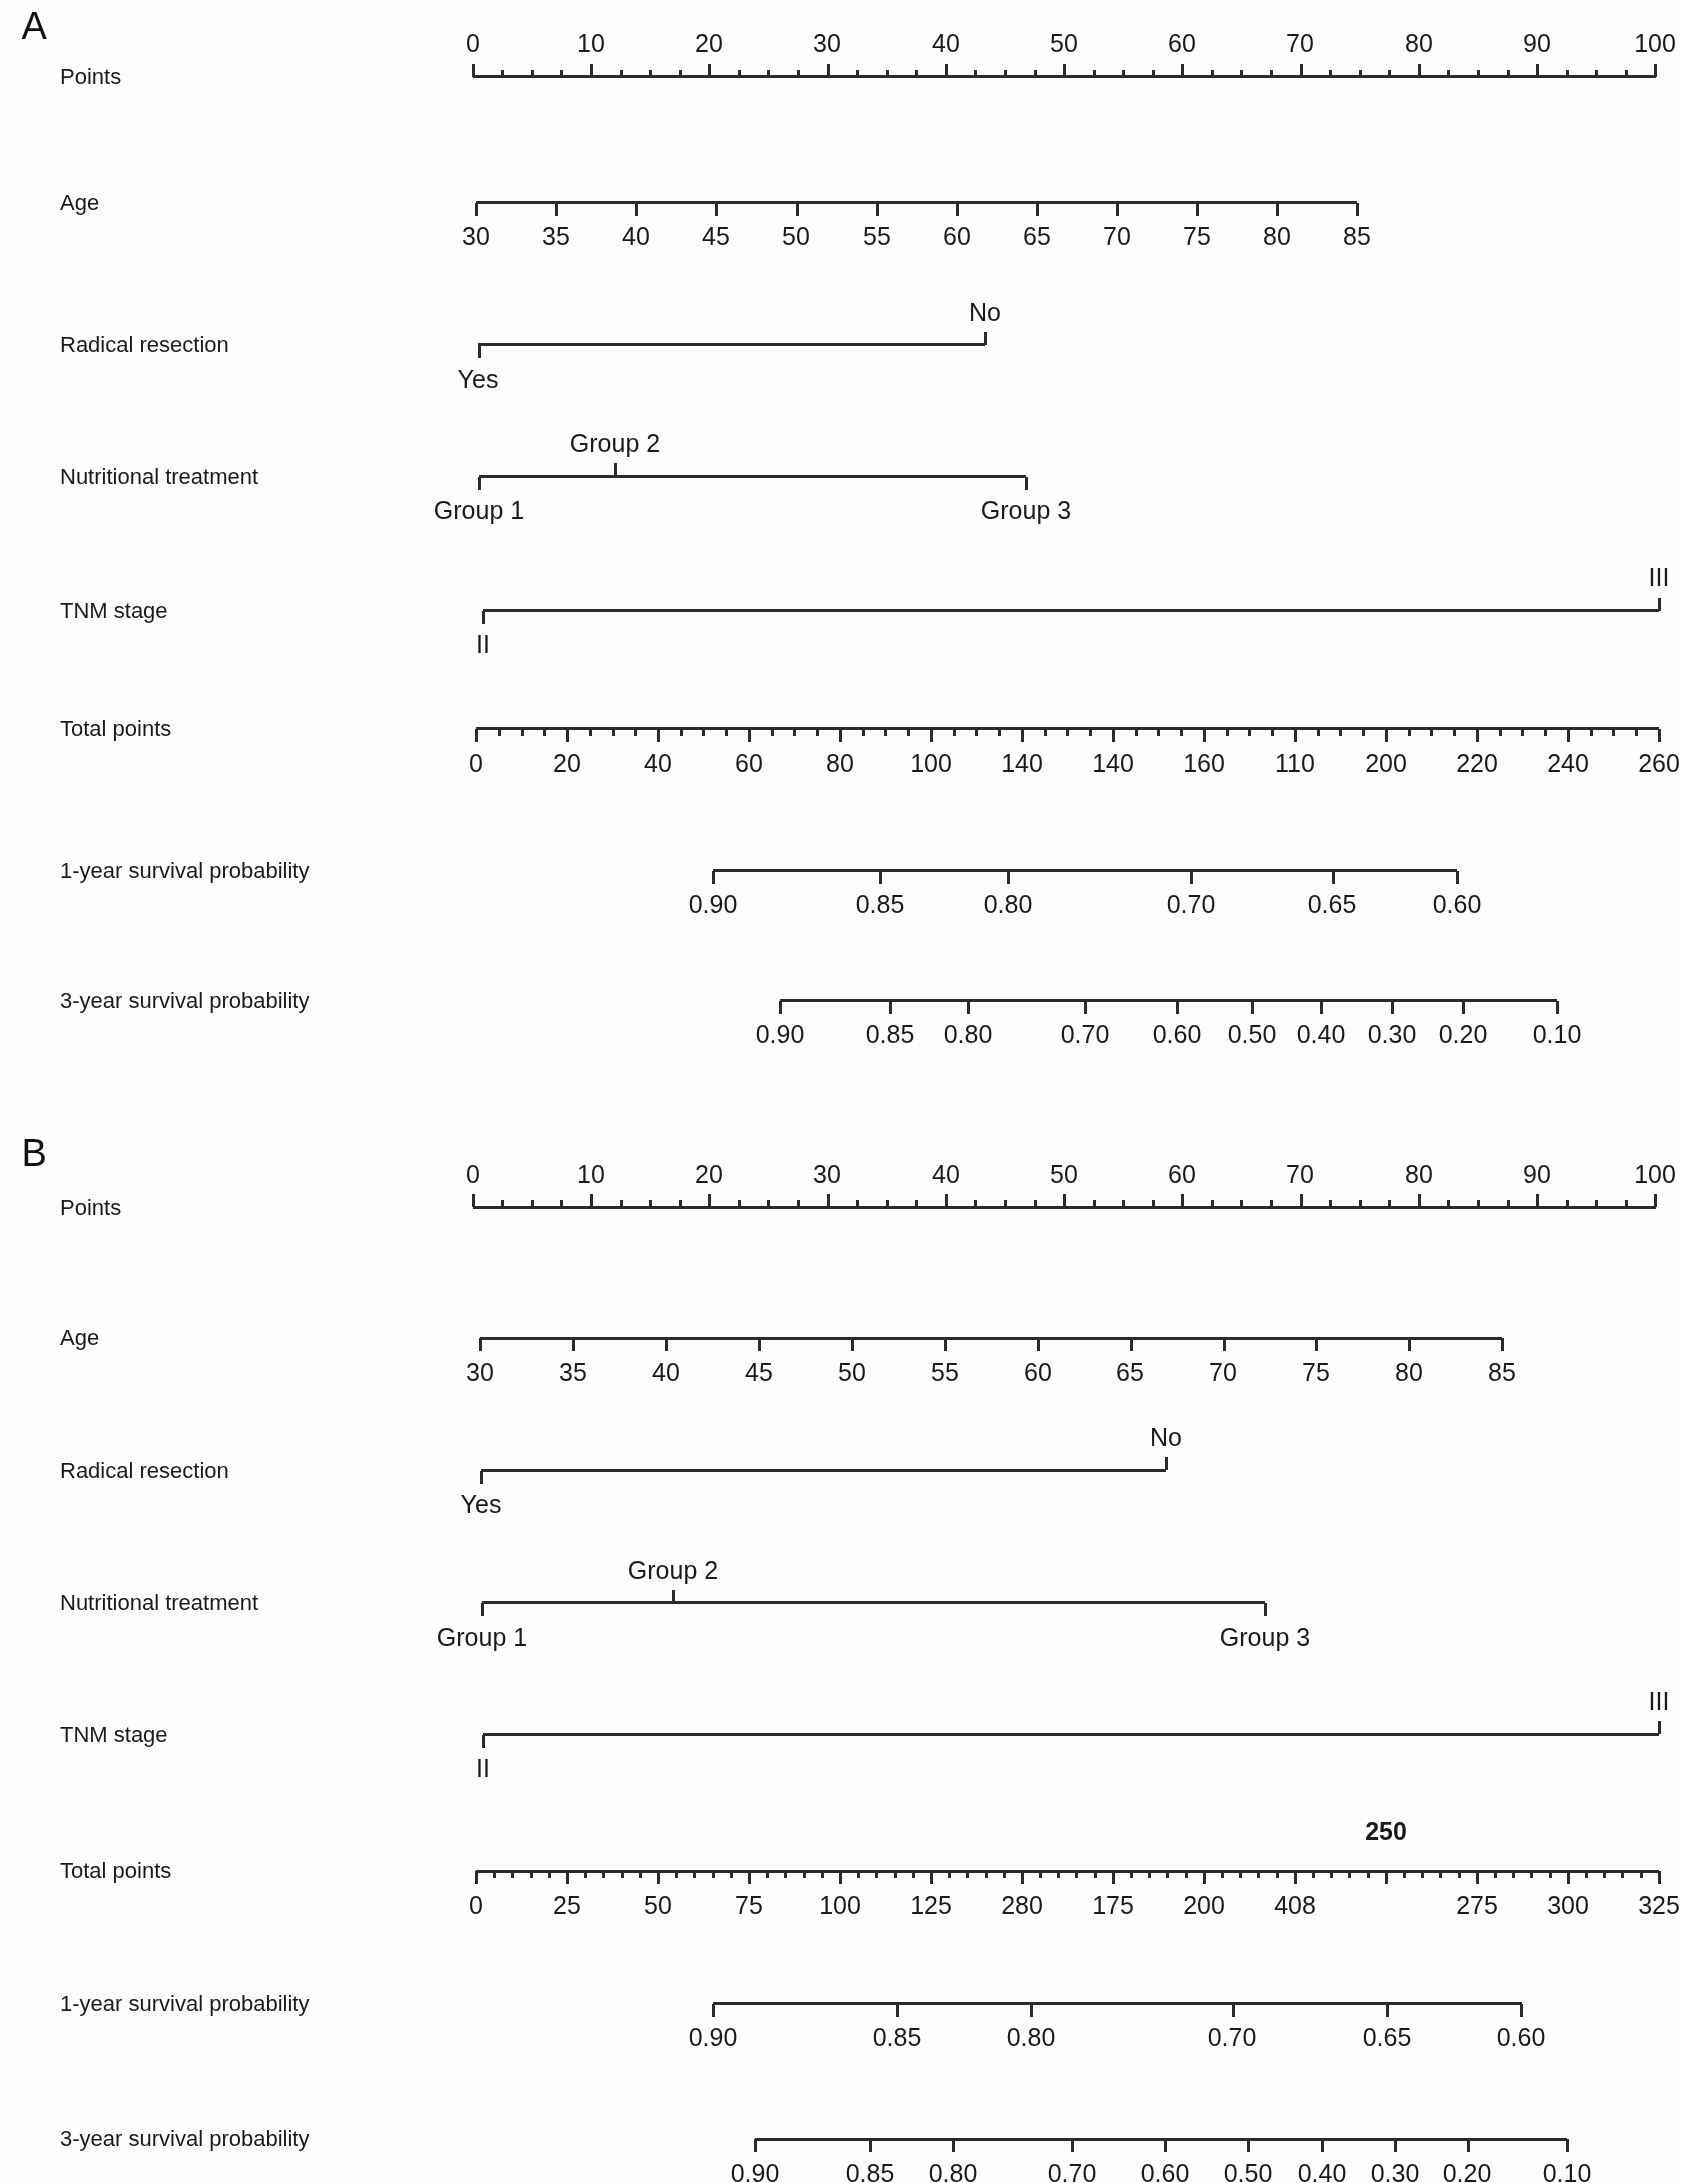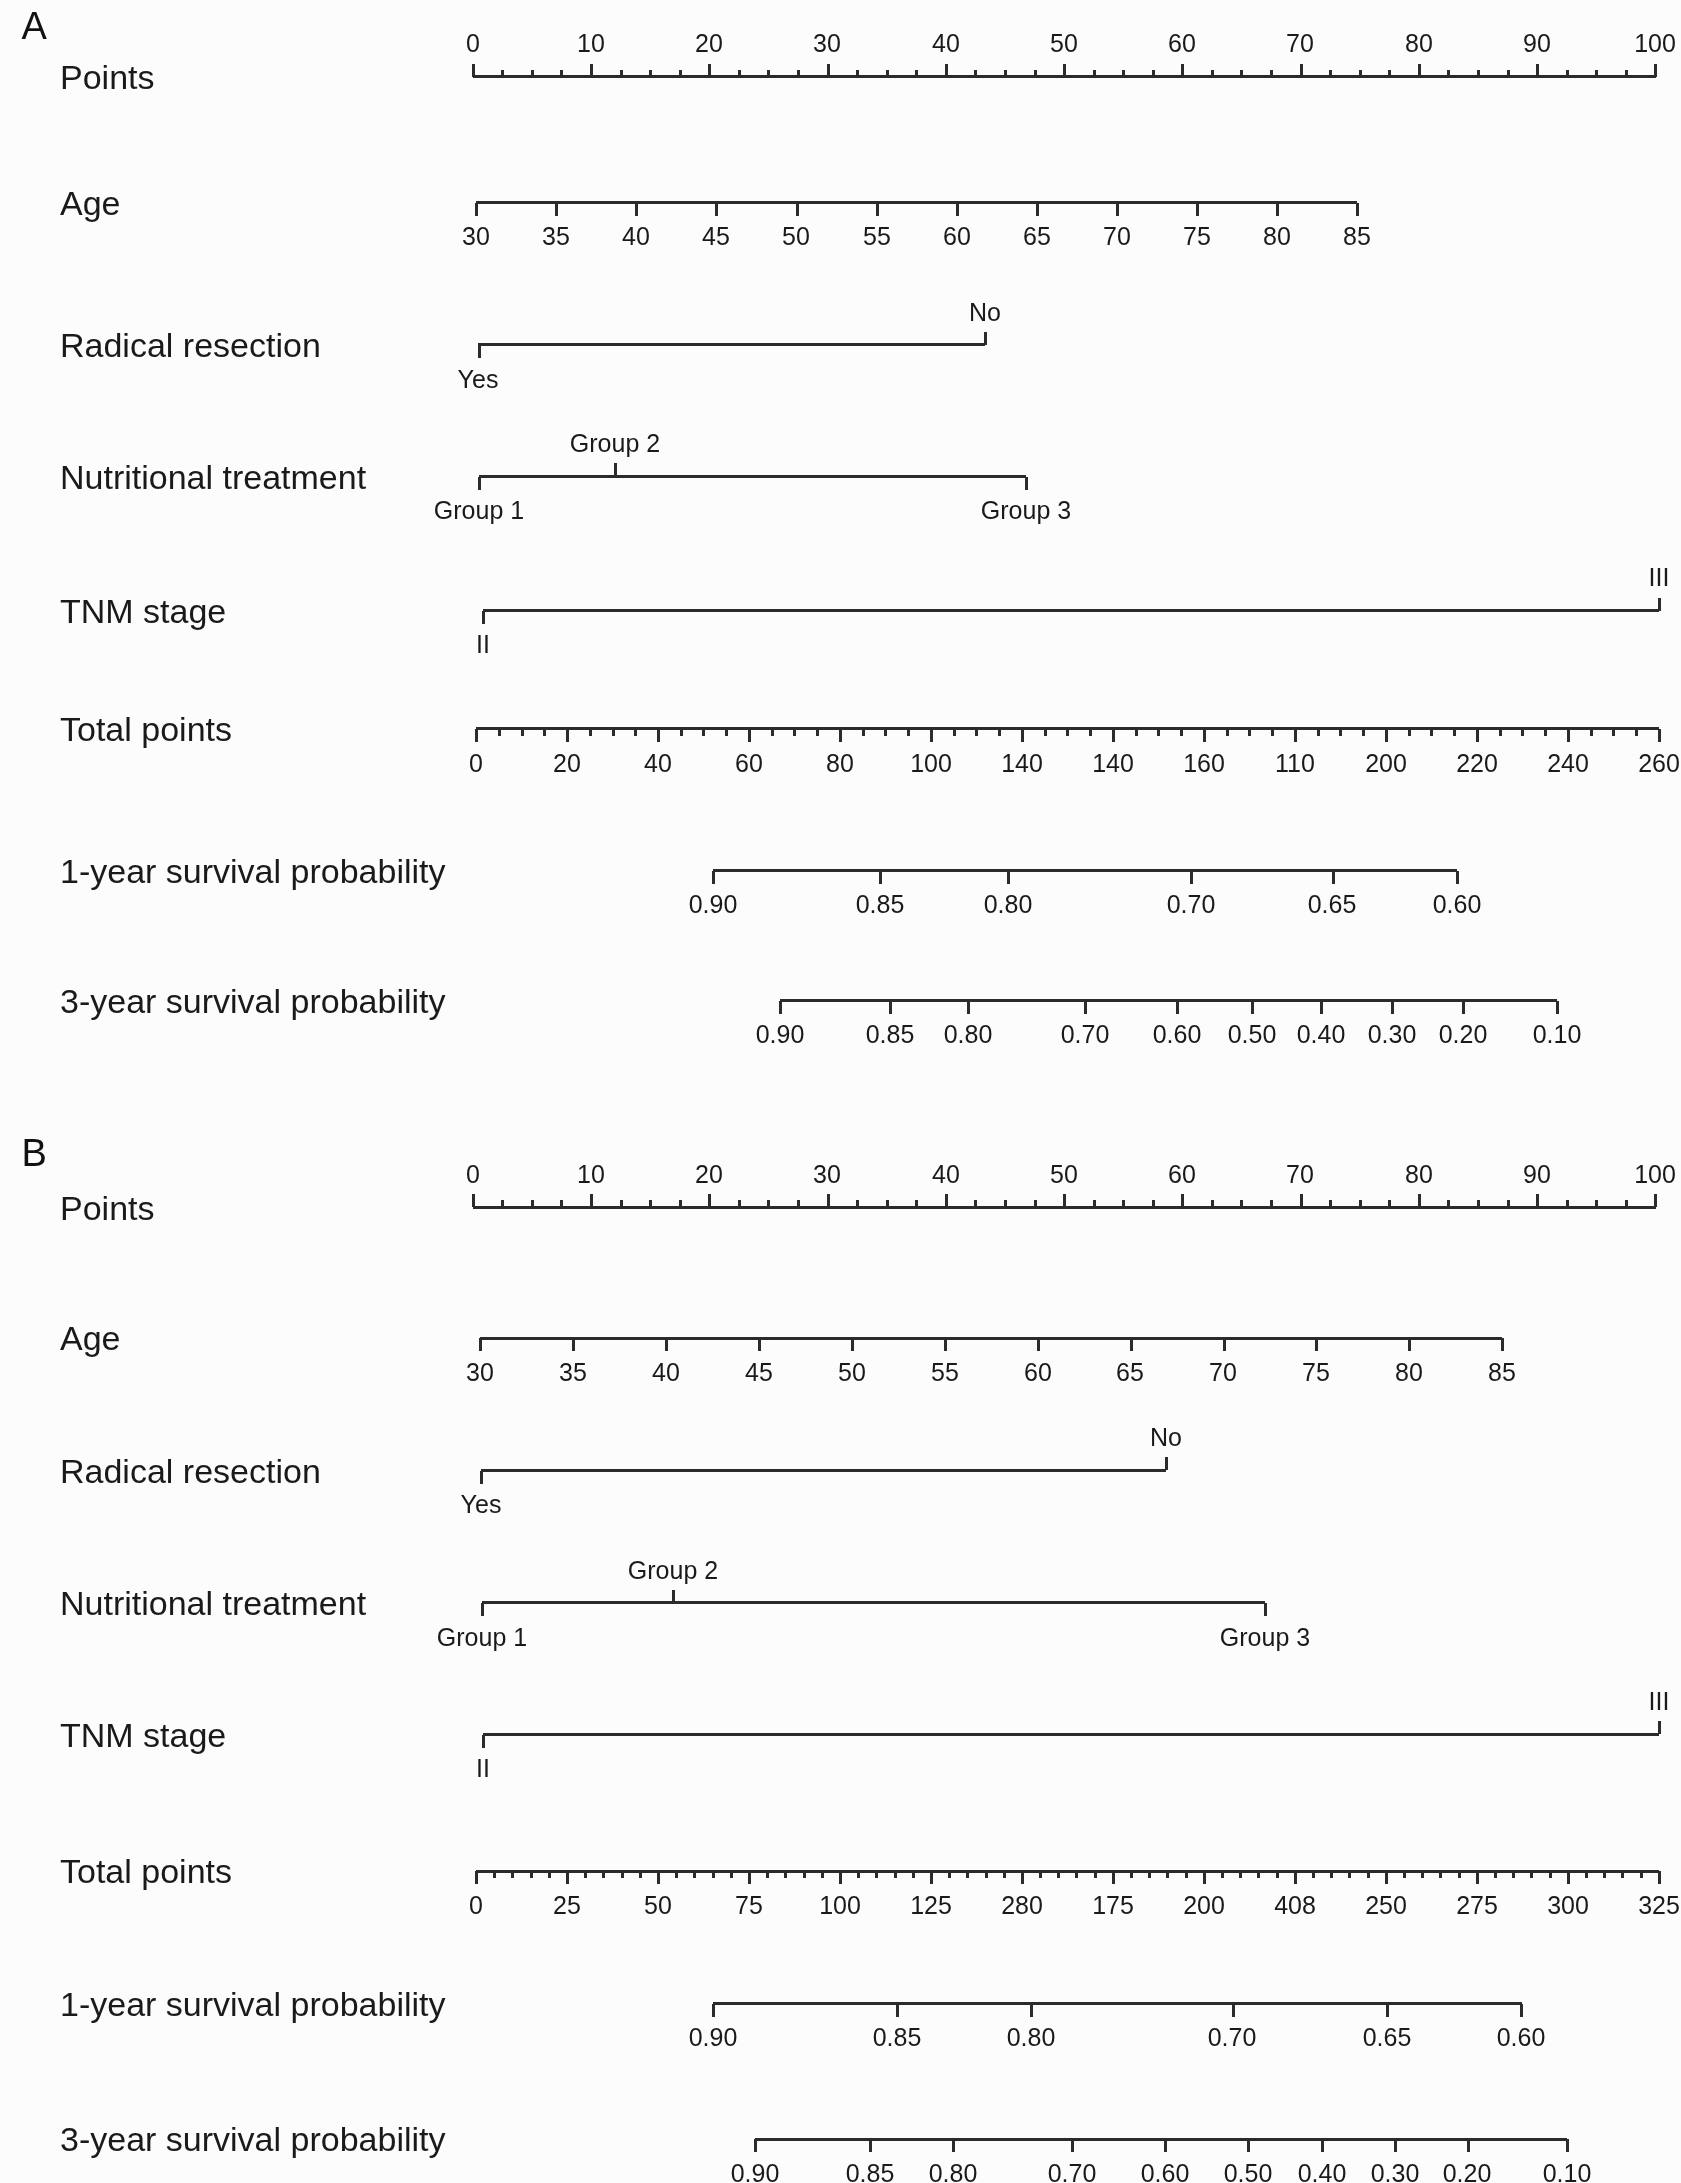--- a/index.html
+++ b/index.html
@@ -15,21 +15,21 @@
     position:absolute;
     font-size:38px;
     color:#111111;
   }
   .letter-a{left:21.5px;top:5px;}
   .letter-b{left:21.5px;top:1132px;}
   .panel{position:absolute;left:0;top:0;width:100%;height:100%;}
   .row-label{
     position:absolute;
     left:60px;
-    font-size:34px;
+    font-size:22px;
     transform:translateY(-50%);
     white-space:nowrap;
     color:#1a1a1a;
   }
   .axis-line{
     position:absolute;
     height:3.3px;
     background:#2b2b2b;
   }
   .tick{
@@ -416,21 +416,21 @@
       <div class="tick" style="left: 1239px; top: 1871px; height: 7.4px;"></div>
       <div class="tick" style="left: 1257px; top: 1871px; height: 7.4px;"></div>
       <div class="tick" style="left: 1276px; top: 1871px; height: 7.4px;"></div>
       <div class="tick" style="left: 1294px; top: 1871px; height: 13.2px;"></div>
       <div class="tick-label" style="left: 1295px; top: 1893px;">408</div>
       <div class="tick" style="left: 1312px; top: 1871px; height: 7.4px;"></div>
       <div class="tick" style="left: 1330px; top: 1871px; height: 7.4px;"></div>
       <div class="tick" style="left: 1348px; top: 1871px; height: 7.4px;"></div>
       <div class="tick" style="left: 1367px; top: 1871px; height: 7.4px;"></div>
       <div class="tick" style="left: 1385px; top: 1871px; height: 13.2px;"></div>
-      <div class="tick-label" style="left: 1386px; top: 1893px;">250</div>
+      <div class="tick-label" style="left: 1386px; top: 1819px; font-weight: bold;">250</div>
       <div class="tick" style="left: 1403px; top: 1871px; height: 7.4px;"></div>
       <div class="tick" style="left: 1421px; top: 1871px; height: 7.4px;"></div>
       <div class="tick" style="left: 1439px; top: 1871px; height: 7.4px;"></div>
       <div class="tick" style="left: 1458px; top: 1871px; height: 7.4px;"></div>
       <div class="tick" style="left: 1476px; top: 1871px; height: 13.2px;"></div>
       <div class="tick-label" style="left: 1477px; top: 1893px;">275</div>
       <div class="tick" style="left: 1494px; top: 1871px; height: 7.4px;"></div>
       <div class="tick" style="left: 1512px; top: 1871px; height: 7.4px;"></div>
       <div class="tick" style="left: 1530px; top: 1871px; height: 7.4px;"></div>
       <div class="tick" style="left: 1549px; top: 1871px; height: 7.4px;"></div>

